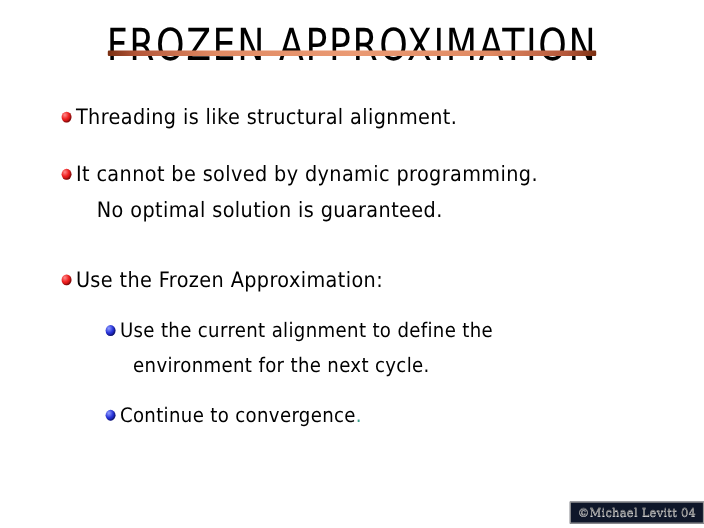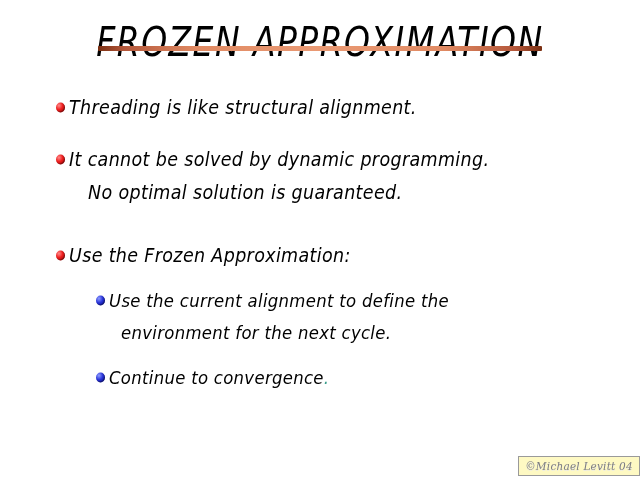--- a/index.html
+++ b/index.html
@@ -15,21 +15,20 @@
     position: relative;
   }
 
   
   .slide {
     position: absolute;
     inset: 0;
     width: 640px;
     height: 480px;
     background: #ffffff;
-    font-style: italic;
   }
 
   
   .title-block {
     position: absolute;
     left: 0;
     top: 18px;
     width: 640px;
     text-align: center;
   }
@@ -142,21 +141,21 @@
   .gap-md { height: 24px; }
   .gap-sm { height: 11px; }
 
   
   .watermark {
     position: absolute;
     left: 518px;
     top: 456px;
     width: 122px;
     height: 20px;
-    background: #fef9c3;
+    background: #0f172a;
     border: 1px solid #9a9a9a;
     box-sizing: border-box;
     display: flex;
     align-items: center;
     justify-content: center;
     overflow: hidden;
   }
   .watermark-text {
     font-family: "DejaVu Serif", serif;
     font-size: 10.5px;

